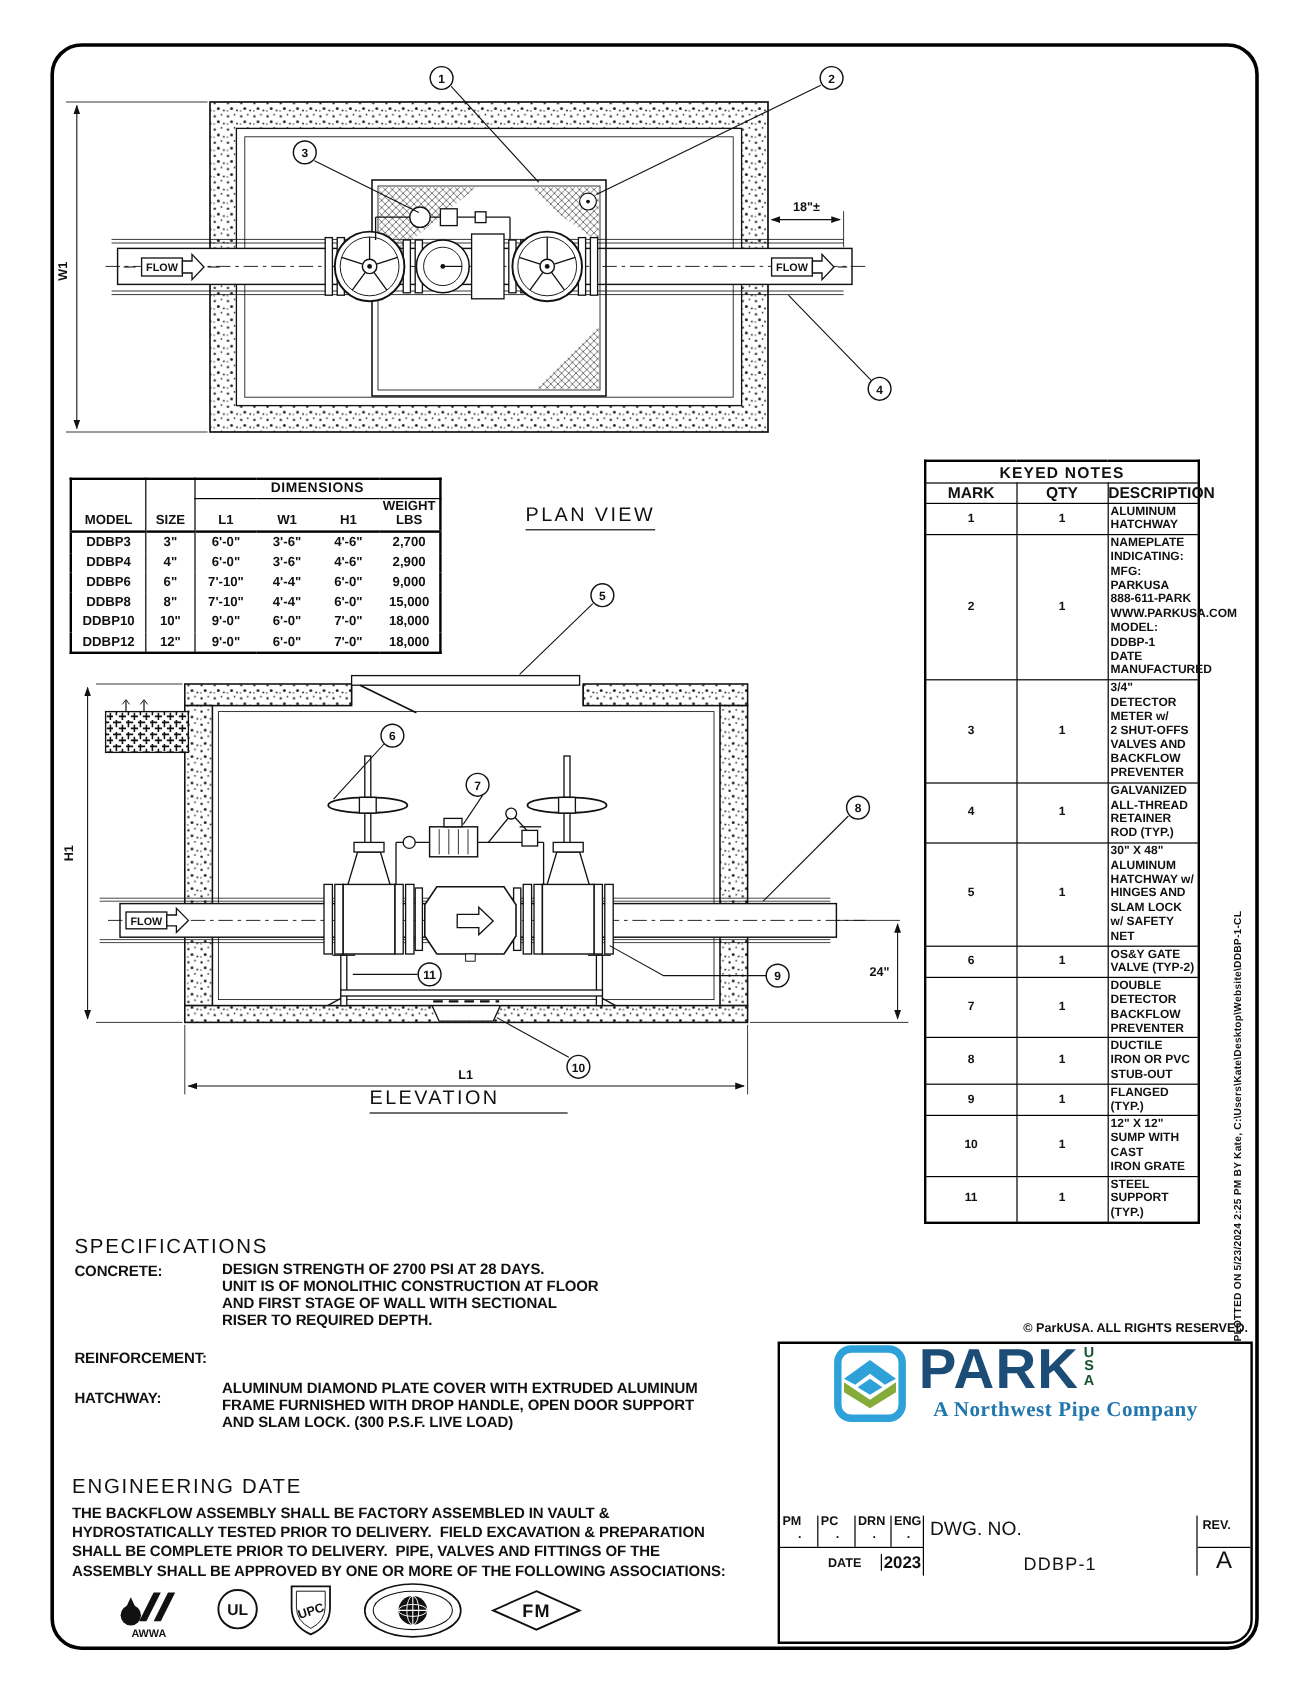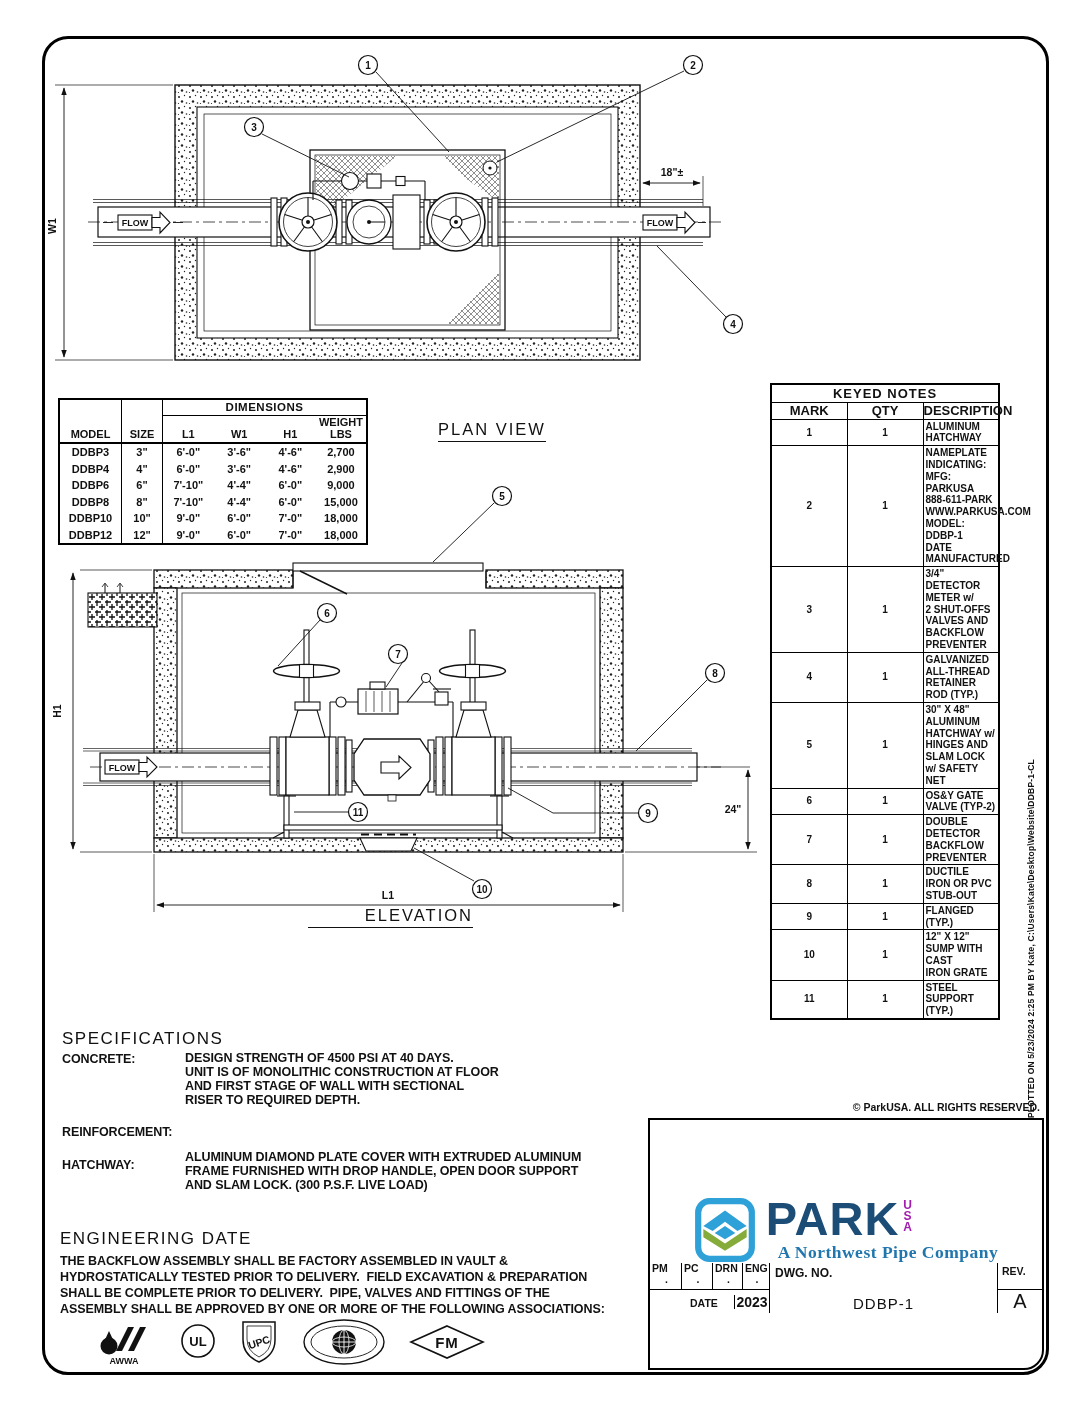--- a/index.html
+++ b/index.html
@@ -32,40 +32,40 @@
   .spec-m1{margin-bottom:17px;}
   .spec-m2{margin-bottom:11px;}
   .eng-body{position:absolute;left:60px;top:1253px;width:580px;font-size:12.5px;font-weight:bold;letter-spacing:-0.1px;line-height:1.28;}
   
   .logos{position:absolute;left:95px;top:1316px;display:flex;align-items:center;gap:22px;height:52px;}
   
   .copyright{position:absolute;left:690px;top:1101px;width:350px;text-align:right;font-size:10.5px;font-weight:bold;}
   .plotnote{position:absolute;left:1026px;top:750px;height:368px;width:16px;writing-mode:vertical-rl;transform:rotate(180deg);font-size:8.5px;font-weight:bold;letter-spacing:0.2px;white-space:nowrap;}
   
   .tblock{position:absolute;left:648px;top:1118px;width:396px;height:252px;border:2.5px solid #000;box-sizing:border-box;border-bottom-right-radius:20px;display:grid;grid-template-rows:143px 44px 1fr;background:#fff;}
-  .tb-logo{display:flex;align-items:flex-end;justify-content:center;gap:10px;}
+  .tb-logo{display:flex;align-items:flex-start;justify-content:center;gap:10px;}
   .brand-text{display:flex;flex-direction:column;}
   .brand-row{display:flex;align-items:flex-start;}
   .brand-name{font-size:47px;font-weight:900;color:#1c4d77;letter-spacing:1px;line-height:0.9;}
-  .brand-usa{font-size:12px;font-weight:900;color:#a21caf;width:0.85em;line-height:0.95;word-break:break-all;margin-left:3px;margin-top:2px;text-align:center;}
+  .brand-usa{font-size:12px;font-weight:900;color:#14532d;width:0.85em;line-height:0.95;word-break:break-all;margin-left:3px;margin-top:2px;text-align:center;}
   .brand-tagline{font-family:"Liberation Serif",serif;font-size:17.5px;font-weight:bold;color:#2076ad;margin-top:2px;letter-spacing:0.5px;margin-left:12px;}
   .tb-title{border-top:2.5px solid #000;border-bottom:2.5px solid #000;text-align:center;padding-top:2px;}
   .tb-title .t1{font-size:20px;letter-spacing:2.5px;line-height:1.1;}
   .tb-title .t2{font-size:14.5px;letter-spacing:1.5px;}
   .tb-bottom{display:grid;grid-template-columns:120px 228px 1fr;}
   .tb-left{display:grid;grid-template-rows:27px 1fr;}
   .tb-initials{display:grid;grid-template-columns:32px 31px 30px 27px;border-bottom:1.5px solid #000;}
   .tb-initials .cell{border-right:1.5px solid #000;font-size:10.5px;font-weight:bold;text-align:left;padding-left:2px;line-height:1.1;}
   .tb-initials .cell:last-child{border-right:1.5px solid #000;}
   .tb-initials .dot{text-align:center;line-height:0.8;}
   .tb-date{display:flex;align-items:center;border-right:1.5px solid #000;padding-left:38px;}
   .tb-date .lab{width:44px;border-right:1.5px solid #000;font-size:10.5px;font-weight:bold;padding:2px 0 0 2px;}
   .tb-date .val{flex:1;display:flex;align-items:center;justify-content:center;font-size:14px;font-weight:bold;}
   .tb-dwg{position:relative;border-right:1.5px solid #000;}
-  .tb-dwg .lab{position:absolute;left:5px;top:3px;font-size:12px;font-weight:bold;}
+  .tb-dwg .lab{position:absolute;left:5px;top:3px;font-size:16px;font-weight:normal;}
   .tb-dwg .val{position:absolute;left:0;right:0;top:32px;text-align:center;font-size:15px;font-weight:normal;letter-spacing:1px;}
   .tb-rev{display:grid;grid-template-rows:27px 1fr;}
   .tb-rev .lab{border-bottom:1.5px solid #000;font-size:10.5px;font-weight:bold;padding:2px 0 0 4px;}
   .tb-rev .val{display:flex;align-items:center;justify-content:center;font-size:20px;}
 </style>
 </head>
 <body>
 
 <div class="sheet"></div>
 
@@ -537,27 +537,27 @@
       <text x="437" y="413" text-anchor="middle" font-size="10" font-weight="bold" stroke="none">10</text>
     </g>
     <g>
       <line x1="303" y1="332" x2="249" y2="332" stroke-width="0.9"></line>
       <circle cx="313" cy="332" r="9.5" fill="#fff" stroke-width="1.2"></circle>
       <text x="313" y="336" text-anchor="middle" font-size="10" font-weight="bold" stroke="none">11</text>
     </g>
   </g>
 </svg>
 
-<div class="view-title" style="left:308px;top:906px;width:165px;text-align:right;">ELEVATION</div>
+<div class="view-title" style="left:308px;top:906px;width:165px;text-align:left;">ELEVATION</div>
 
 <div class="h-big" style="left:62px;top:1029px;">SPECIFICATIONS</div>
 <div class="spec-wrap">
   <div class="spec-item spec-m1">
     <div class="lab">CONCRETE:</div>
-    <div class="pre">DESIGN STRENGTH OF 4500 PSI AT 40 DAYS.
+    <div class="pre">DESIGN STRENGTH OF 2700 PSI AT 28 DAYS.
 UNIT IS OF MONOLITHIC CONSTRUCTION AT FLOOR
 AND FIRST STAGE OF WALL WITH SECTIONAL
 RISER TO REQUIRED DEPTH.</div>
   </div>
   <div class="spec-item spec-m2">
     <div class="lab">REINFORCEMENT:</div>
   </div>
   <div class="spec-item">
     <div class="lab" style="padding-top:8px;">HATCHWAY:</div>
     <div class="pre">ALUMINUM DIAMOND PLATE COVER WITH EXTRUDED ALUMINUM

